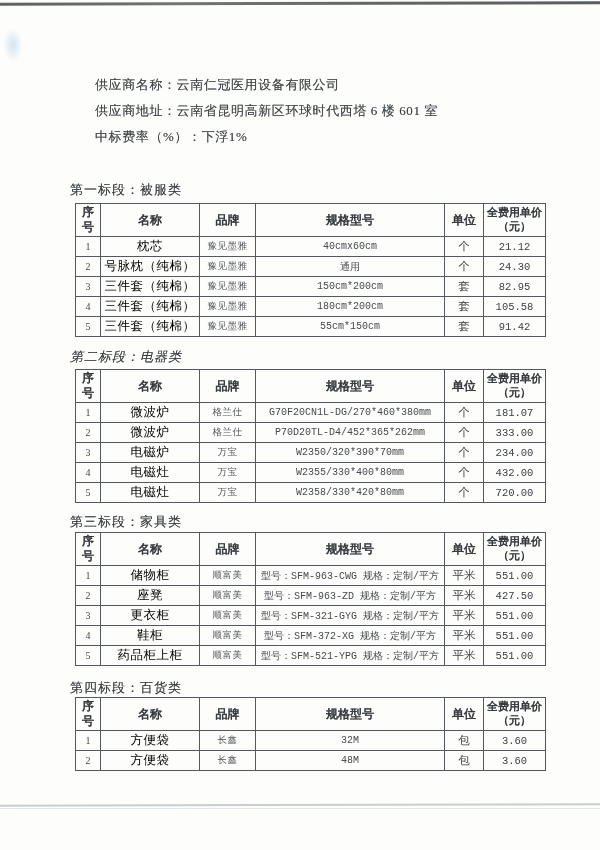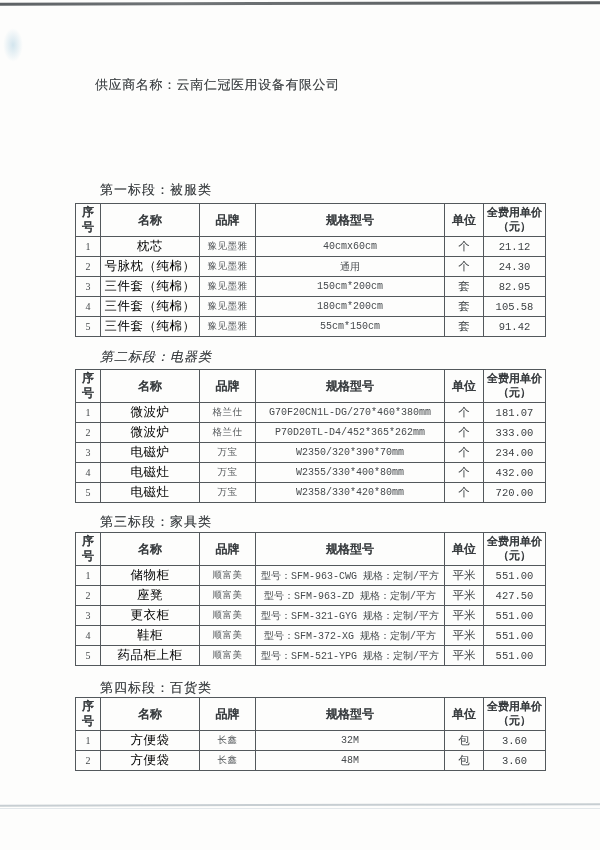--- a/index.html
+++ b/index.html
@@ -21,21 +21,21 @@
 
   .line { position:absolute; left:95px; font-size:13px; letter-spacing:.6px;
           color:#404447; white-space:nowrap; text-shadow:0 0 .5px rgba(70,74,77,.55); }
   .info-1 { top:76px; }
   .info-2 { top:102px; }
   .info-3 { top:128px; }
   .heading { position:absolute; left:95px; top:155px; font-size:13.5px; font-weight:bold;
              letter-spacing:1px; color:#34383b; text-shadow:0 0 .5px rgba(52,56,59,.6); }
 
   .sec-title { position:absolute; left:70px; font-size:13px; letter-spacing:1px;
-               color:#383c3f; text-shadow:0 0 .5px rgba(56,60,63,.5); white-space:nowrap;margin-left:30px; }
+               color:#383c3f; text-shadow:0 0 .5px rgba(56,60,63,.5); white-space:nowrap; }
   .sec-1 { top:181px; } .sec-2 { top:348px;font-style:italic; } .sec-3 { top:513px; } .sec-4 { top:679px; }
 
   table { position:absolute; left:75px; width:470px; border-collapse:collapse;
           table-layout:fixed; }
   .t-1 { top:203px; } .t-2 { top:369px; } .t-3 { top:532px; } .t-4 { top:697px; }
 
   col.c-no   { width:25px; }
   col.c-name { width:99px; }
   col.c-brand{ width:56px; }
   col.c-spec { width:189px; }
@@ -58,20 +58,22 @@
                font-family:"Liberation Mono","DejaVu Sans Mono",monospace; }
 </style>
 </head>
 <body>
 
 <div class="page">
   <div class="scan-edge-top"></div>
   <div class="scan-smudge"></div>
 
   <div class="line info-1">供应商名称：云南仁冠医用设备有限公司</div>
+  <div class="line info-2">供应商地址：云南省昆明高新区环球时代西塔 6 楼 601 室</div>
+  <div class="line info-3">中标费率（%）：下浮1%</div>
 
   <div class="sec-title sec-1">第一标段：被服类</div>
   <table class="t-1">
     <colgroup>
         <col class="c-no">
         <col class="c-name">
         <col class="c-brand">
         <col class="c-spec">
         <col class="c-unit">
         <col class="c-price">

